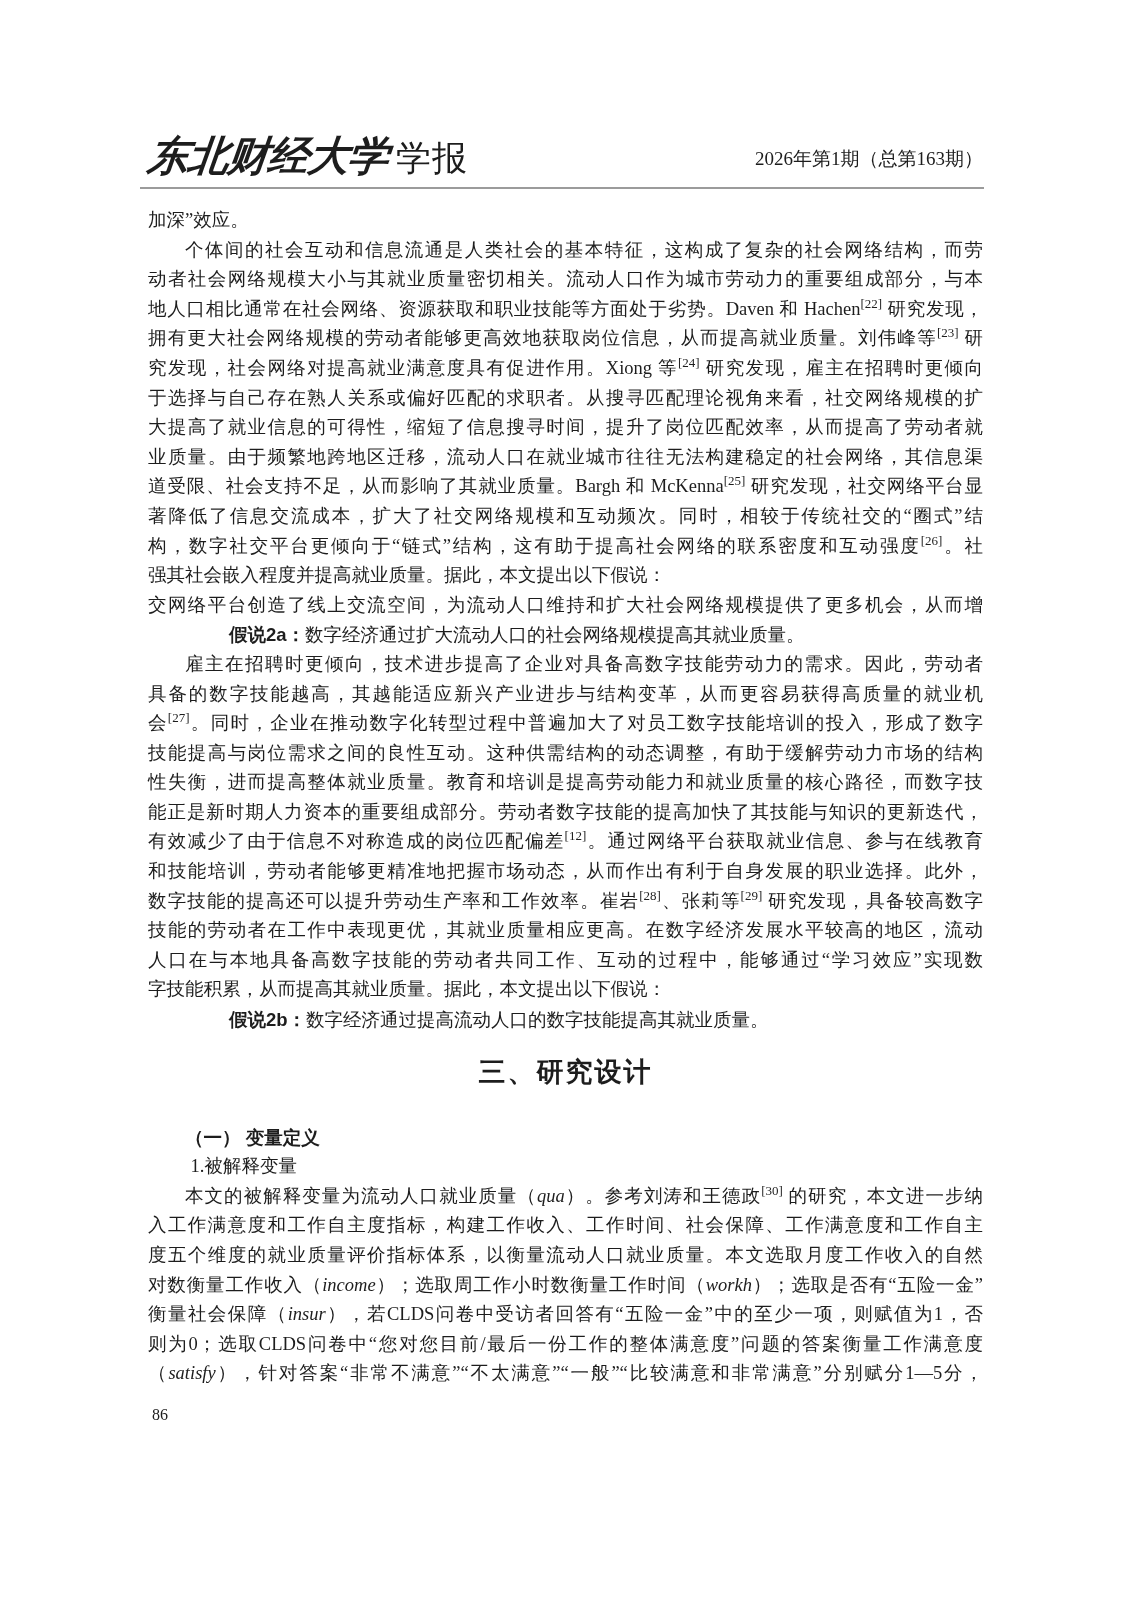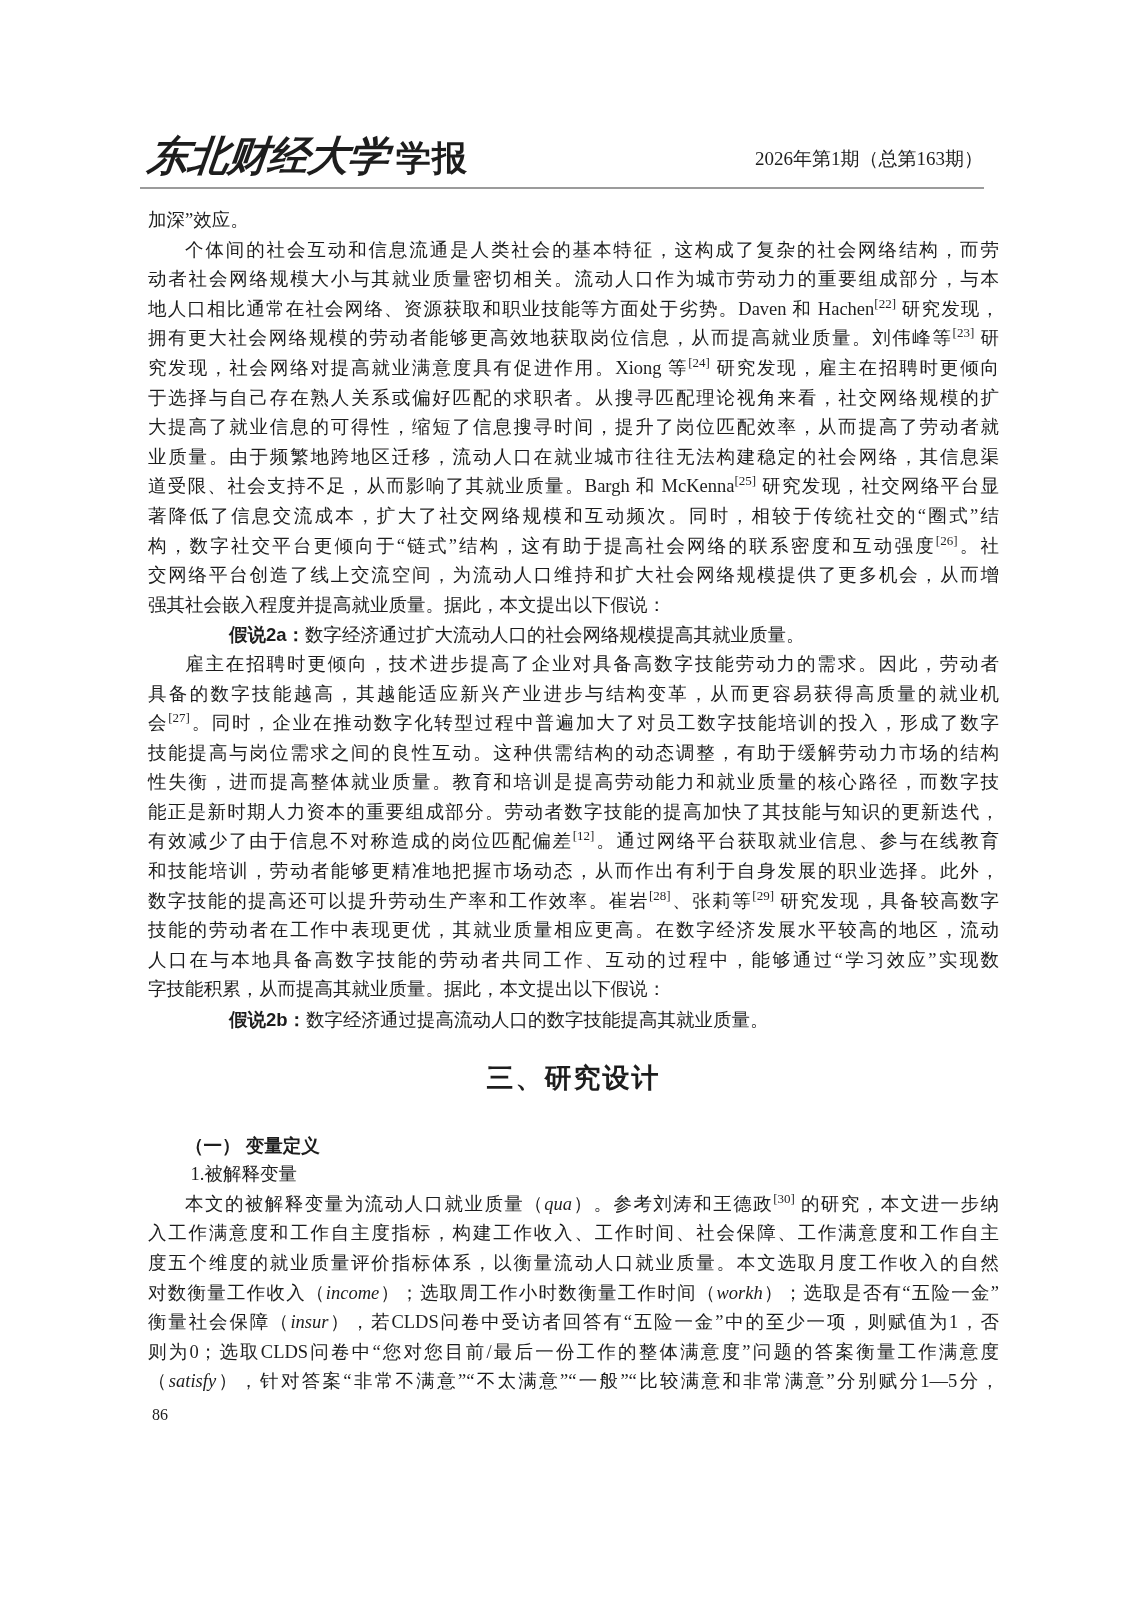--- a/index.html
+++ b/index.html
@@ -16,31 +16,31 @@
   .header{
     position:absolute;left:148px;right:157px;top:136px;
     display:flex;justify-content:space-between;align-items:flex-end;
   }
   .logo{white-space:nowrap;line-height:1;}
   .logo-script{
     font-style:italic;font-weight:bold;font-size:41px;
     letter-spacing:-1px;display:inline-block;transform:skewX(-6deg);
   }
   .logo-suffix{
-    font-style:normal;font-weight:bold;font-size:35px;
+    font-style:normal;font-weight:normal;font-size:35px;
     letter-spacing:1px;display:inline-block;margin-left:4px;
   }
   .issue{font-size:19px;padding-bottom:5px;white-space:nowrap;}
   .rule{
     position:absolute;left:140px;right:156px;top:187px;
     height:2px;background:#9b9b9b;
   }
   
   .content{
-    position:absolute;left:148px;right:141px;top:206px;
+    position:absolute;left:148px;right:157px;top:206px;
   }
   .line{
     font-size:18.5px;
     line-height:29.6px;height:29.6px;
     text-align:justify;text-align-last:justify;
     overflow:visible;
   }
   .line.e{text-align-last:left;}
   .line.fj{text-indent:2em;}
   .line.fe{text-indent:2em;text-align-last:left;}
@@ -49,24 +49,24 @@
     font-weight:bold;
     margin-left:44px;
   }
   .line sup{
     font-size:13px;line-height:0;vertical-align:super;
     letter-spacing:0;
   }
   .line i{font-style:italic;}
   .line.h1{
     height:auto;line-height:42px;
-    margin:24px 0 30px 0;
+    margin:16px 0 30px 0;
     text-align:right;text-align-last:center;text-indent:0;
     font-size:27px;font-weight:bold;
-    font-family:Liberation Mono, monospace;
+    font-family:Liberation Serif, serif;
     letter-spacing:2px;
   }
   .line.h2{
     text-indent:2em;text-align-last:left;
     font-weight:bold;
     font-family:"Liberation Sans","DejaVu Sans",sans-serif;
   }
   .line.h3{text-indent:2.3em;text-align-last:left;}
   
   .footer{
@@ -95,22 +95,22 @@
       <div class="line j">动者社会网络规模大小与其就业质量密切相关。流动人口作为城市劳动力的重要组成部分，与本</div>
       <div class="line j">地人口相比通常在社会网络、资源获取和职业技能等方面处于劣势。Daven 和 Hachen<sup>[22]</sup> 研究发现，</div>
       <div class="line j">拥有更大社会网络规模的劳动者能够更高效地获取岗位信息，从而提高就业质量。刘伟峰等<sup>[23]</sup> 研</div>
       <div class="line j">究发现，社会网络对提高就业满意度具有促进作用。Xiong 等<sup>[24]</sup> 研究发现，雇主在招聘时更倾向</div>
       <div class="line j">于选择与自己存在熟人关系或偏好匹配的求职者。从搜寻匹配理论视角来看，社交网络规模的扩</div>
       <div class="line j">大提高了就业信息的可得性，缩短了信息搜寻时间，提升了岗位匹配效率，从而提高了劳动者就</div>
       <div class="line j">业质量。由于频繁地跨地区迁移，流动人口在就业城市往往无法构建稳定的社会网络，其信息渠</div>
       <div class="line j">道受限、社会支持不足，从而影响了其就业质量。Bargh 和 McKenna<sup>[25]</sup> 研究发现，社交网络平台显</div>
       <div class="line j">著降低了信息交流成本，扩大了社交网络规模和互动频次。同时，相较于传统社交的“圈式”结</div>
       <div class="line j">构，数字社交平台更倾向于“链式”结构，这有助于提高社会网络的联系密度和互动强度<sup>[26]</sup>。社</div>
+      <div class="line e">强其社会嵌入程度并提高就业质量。据此，本文提出以下假说：</div>
       <div class="line j">交网络平台创造了线上交流空间，为流动人口维持和扩大社会网络规模提供了更多机会，从而增</div>
-      <div class="line e">强其社会嵌入程度并提高就业质量。据此，本文提出以下假说：</div>
       <div class="line fe"><b>假说2a：</b>数字经济通过扩大流动人口的社会网络规模提高其就业质量。</div>
       <div class="line fj">雇主在招聘时更倾向，技术进步提高了企业对具备高数字技能劳动力的需求。因此，劳动者</div>
       <div class="line j">具备的数字技能越高，其越能适应新兴产业进步与结构变革，从而更容易获得高质量的就业机</div>
       <div class="line j">会<sup>[27]</sup>。同时，企业在推动数字化转型过程中普遍加大了对员工数字技能培训的投入，形成了数字</div>
       <div class="line j">技能提高与岗位需求之间的良性互动。这种供需结构的动态调整，有助于缓解劳动力市场的结构</div>
       <div class="line j">性失衡，进而提高整体就业质量。教育和培训是提高劳动能力和就业质量的核心路径，而数字技</div>
       <div class="line j">能正是新时期人力资本的重要组成部分。劳动者数字技能的提高加快了其技能与知识的更新迭代，</div>
       <div class="line j">有效减少了由于信息不对称造成的岗位匹配偏差<sup>[12]</sup>。通过网络平台获取就业信息、参与在线教育</div>
       <div class="line j">和技能培训，劳动者能够更精准地把握市场动态，从而作出有利于自身发展的职业选择。此外，</div>
       <div class="line j">数字技能的提高还可以提升劳动生产率和工作效率。崔岩<sup>[28]</sup>、张莉等<sup>[29]</sup> 研究发现，具备较高数字</div>

